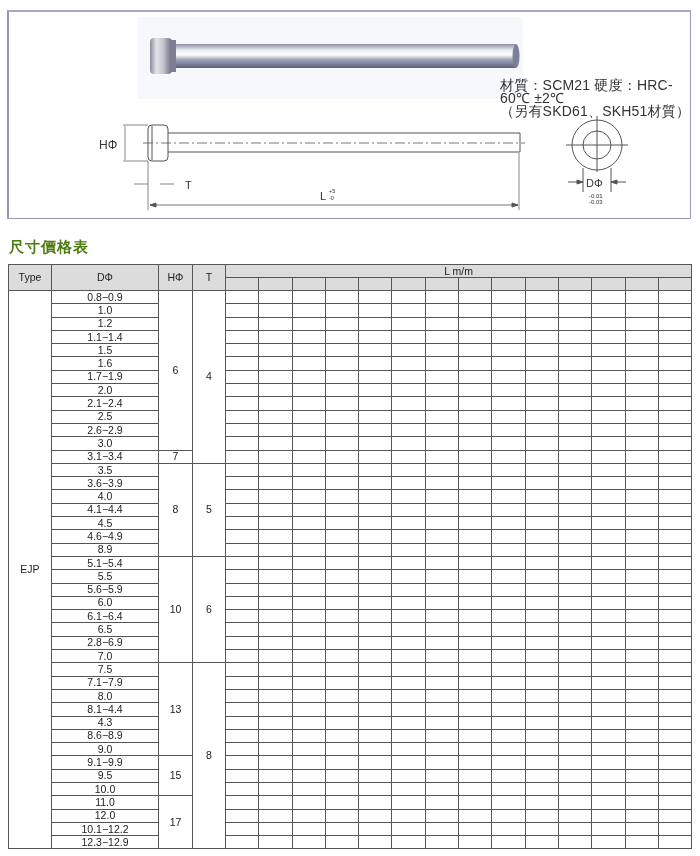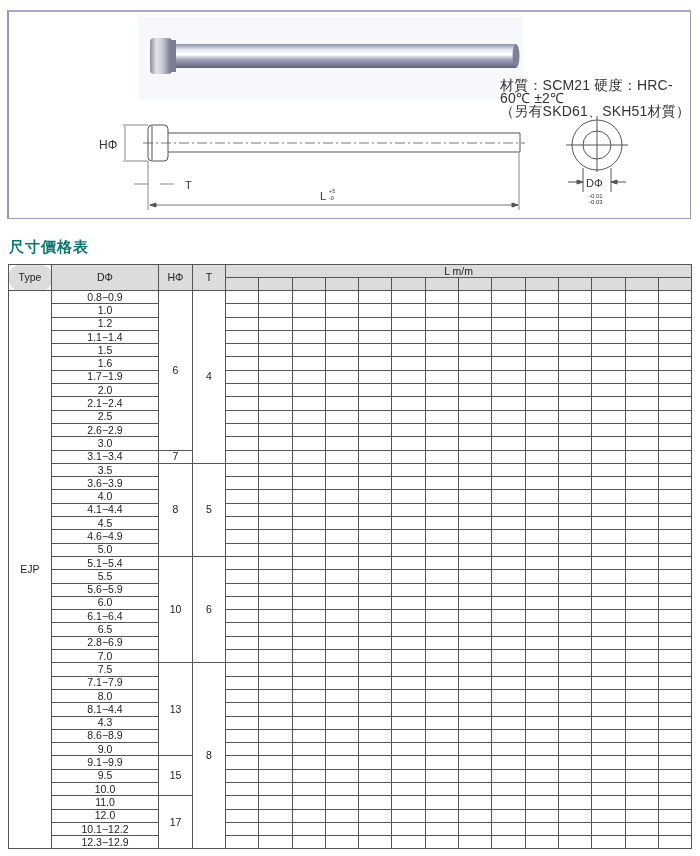--- a/index.html
+++ b/index.html
@@ -1,27 +1,27 @@
 <!DOCTYPE html>
 <html><head>
 <meta charset="utf-8">
 <style>
   html, body { margin:0; padding:0; background:#ffffff; }
   body { width:700px; height:856px; position:relative; overflow:hidden; font-family:"Liberation Sans", sans-serif; color:#222; }
   .frame { position:absolute; left:7px; top:10px; width:684px; height:209px; border:1px solid #9a98bf; border-top:2px solid #a9a7cc; border-left:2px solid #9896bd; box-sizing:border-box; background:#fff; }
   .photo { position:absolute; left:0; top:0; width:700px; height:225px; }
   .spec { position:absolute; left:500px; top:79px; font-size:14px; line-height:13px; color:#333; letter-spacing:0.2px; }
-  .title { position:absolute; left:9px; top:238px; font-size:15px; font-weight:bold; color:#0f766e; letter-spacing:1px; font-family:Liberation Sans, sans-serif; }
+  .title { position:absolute; left:9px; top:238px; font-size:15px; font-weight:bold; color:#4d7c0f; letter-spacing:1px; font-family:Liberation Sans, sans-serif; }
   table.grid { position:absolute; left:8px; top:264px; border-collapse:collapse; table-layout:fixed; }
   table.grid td, table.grid th { border:1px solid #555; padding:0; font-size:10.5px; text-align:center; vertical-align:middle; font-weight:normal; color:#222; line-height:11px; white-space:nowrap; overflow:hidden; }
   table.grid th { background:#dcdcdc; }
   table.grid tr.h1 th { height:12px; }
   table.grid tr.h2 th { height:12px; }
   table.grid tr.r td { height:12.3px; }
-  .c-type { width:42px;border-radius:11px; }
+  .c-type { width:42px; }
   .c-d { width:106px; }
   .c-h { width:33px; }
   .c-t { width:32px; }
   td.type-cell { font-weight:bold; font-size:10px; }
   td.d { border-bottom:1.5px solid #333;margin-top:12px; }
   th.ph { color:#333; }
 </style>
 </head>
 <body>
 
@@ -478,21 +478,21 @@
         <td></td>
         <td></td>
         <td></td>
         <td></td>
         <td></td>
         <td></td>
         <td></td>
         <td></td>
       </tr>
       <tr class="r">
-        <td class="d">5.0</td>
+        <td class="d">8.9</td>
         <td></td>
         <td></td>
         <td></td>
         <td></td>
         <td></td>
         <td></td>
         <td></td>
         <td></td>
         <td></td>
         <td></td>

